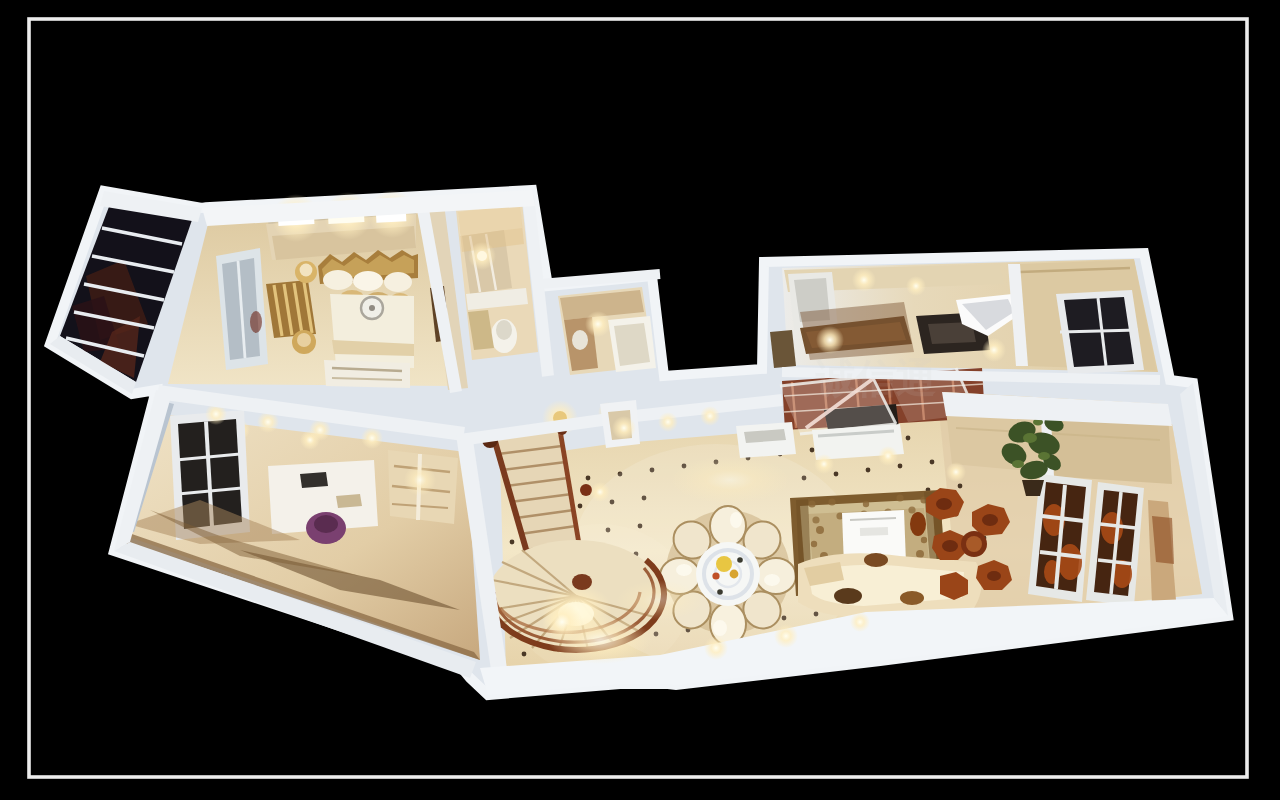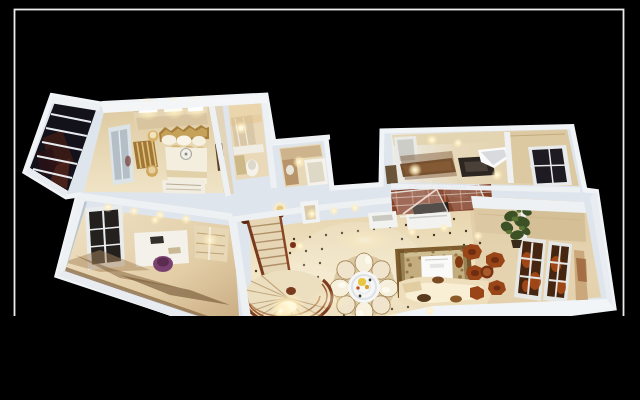--- a/index.html
+++ b/index.html
@@ -1,16 +1,16 @@
 <!DOCTYPE html>
 <html><head>
 <meta charset="utf-8">
 <style>
 html,body{margin:0;padding:0;background:#000;}
-#stage{position:relative;width:640px;height:316px;background:#000;overflow:hidden;font-family:"Liberation Sans",sans-serif;}
+#stage{position:relative;width:640px;height:400px;background:#000;overflow:hidden;font-family:"Liberation Sans",sans-serif;}
 </style>
 </head>
 <body>
 <div id="stage">
 <svg width="640" height="400" viewBox="0 0 640 400" xmlns="http://www.w3.org/2000/svg">
 <defs>
   <radialGradient id="glow" cx="50%" cy="50%" r="50%">
     <stop offset="0%" stop-color="#fffef0" stop-opacity="1"></stop>
     <stop offset="40%" stop-color="#ffeec0" stop-opacity="0.8"></stop>
     <stop offset="100%" stop-color="#ffeec0" stop-opacity="0"></stop>

